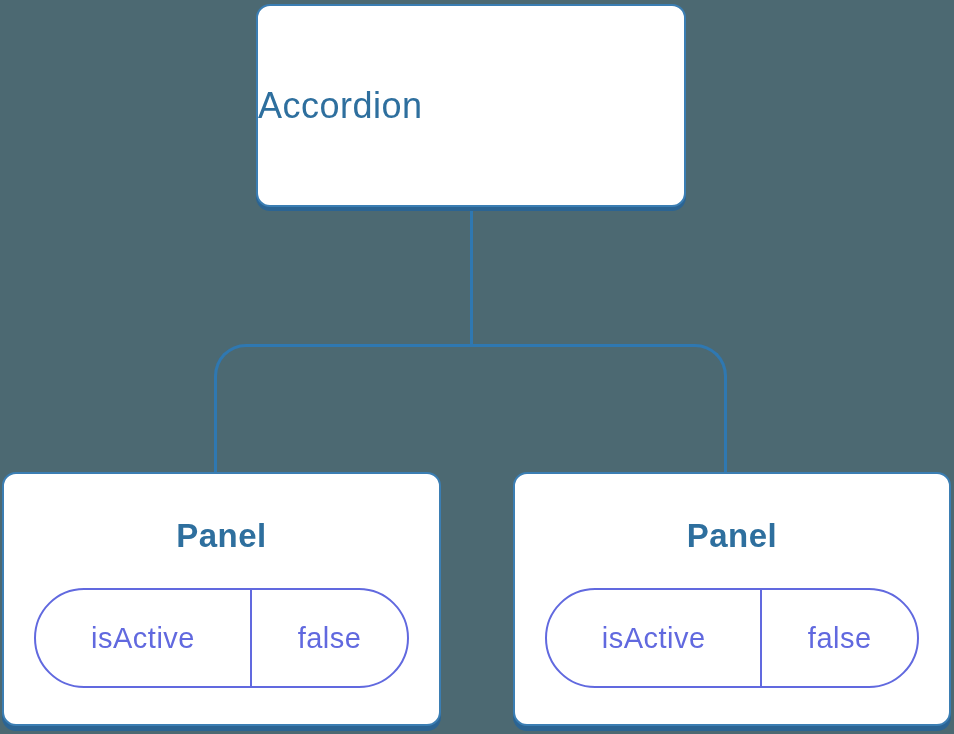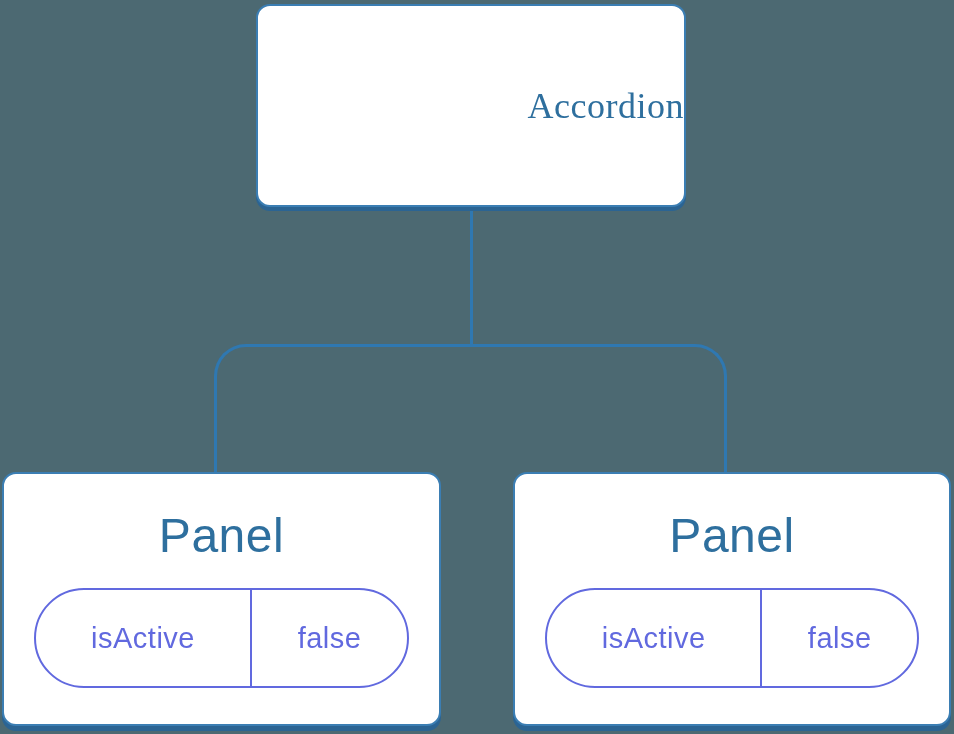--- a/index.html
+++ b/index.html
@@ -15,21 +15,21 @@
     position: absolute;
     background: var(--box-fill, #FFFFFF);
     border: 2px solid var(--box-border, #3B7EB3);
     border-radius: 14px;
     box-shadow: 0 4px 0 var(--box-shadow, #2B6493);
     box-sizing: border-box;
   }
   .node-root {
     left: 256px; top: 4px;
     width: 430px; height: 203px;
-    display: flex; align-items: center; justify-content: flex-end; font-family: Liberation Serif, serif;
+    display: flex; align-items: center; justify-content: flex-start;
   }
   .node-label {
     font-size: 36px;
     font-weight: 500;
     letter-spacing: 0.5px;
     color: var(--node-text, #2E6F9E);
   }
   .connector-stem {
     position: absolute;
     left: 470px; top: 211px;
@@ -48,22 +48,22 @@
   .node-panel {
     top: 472px;
     width: 438px; height: 254px;
     padding-top: 40px;
     box-shadow: 0 5px 0 var(--box-shadow, #2B6493);
     text-align: center;
   }
   .node-panel.pos-left  { left: 2px; width: 439px; }
   .node-panel.pos-right { left: 513px; }
   .panel-title {
-    font-size: 48px;
-    font-weight: 400;
+    font-size: 33px;
+    font-weight: 700;
     letter-spacing: 0.5px;
     line-height: 44px;
     color: var(--node-text, #2E6F9E);
   }
   .state-pill {
     display: flex;
     align-items: stretch;
     margin: 30px 30px 0 30px;
     height: 100px;
     border: 2.5px solid var(--state-purple, #6169DF);

